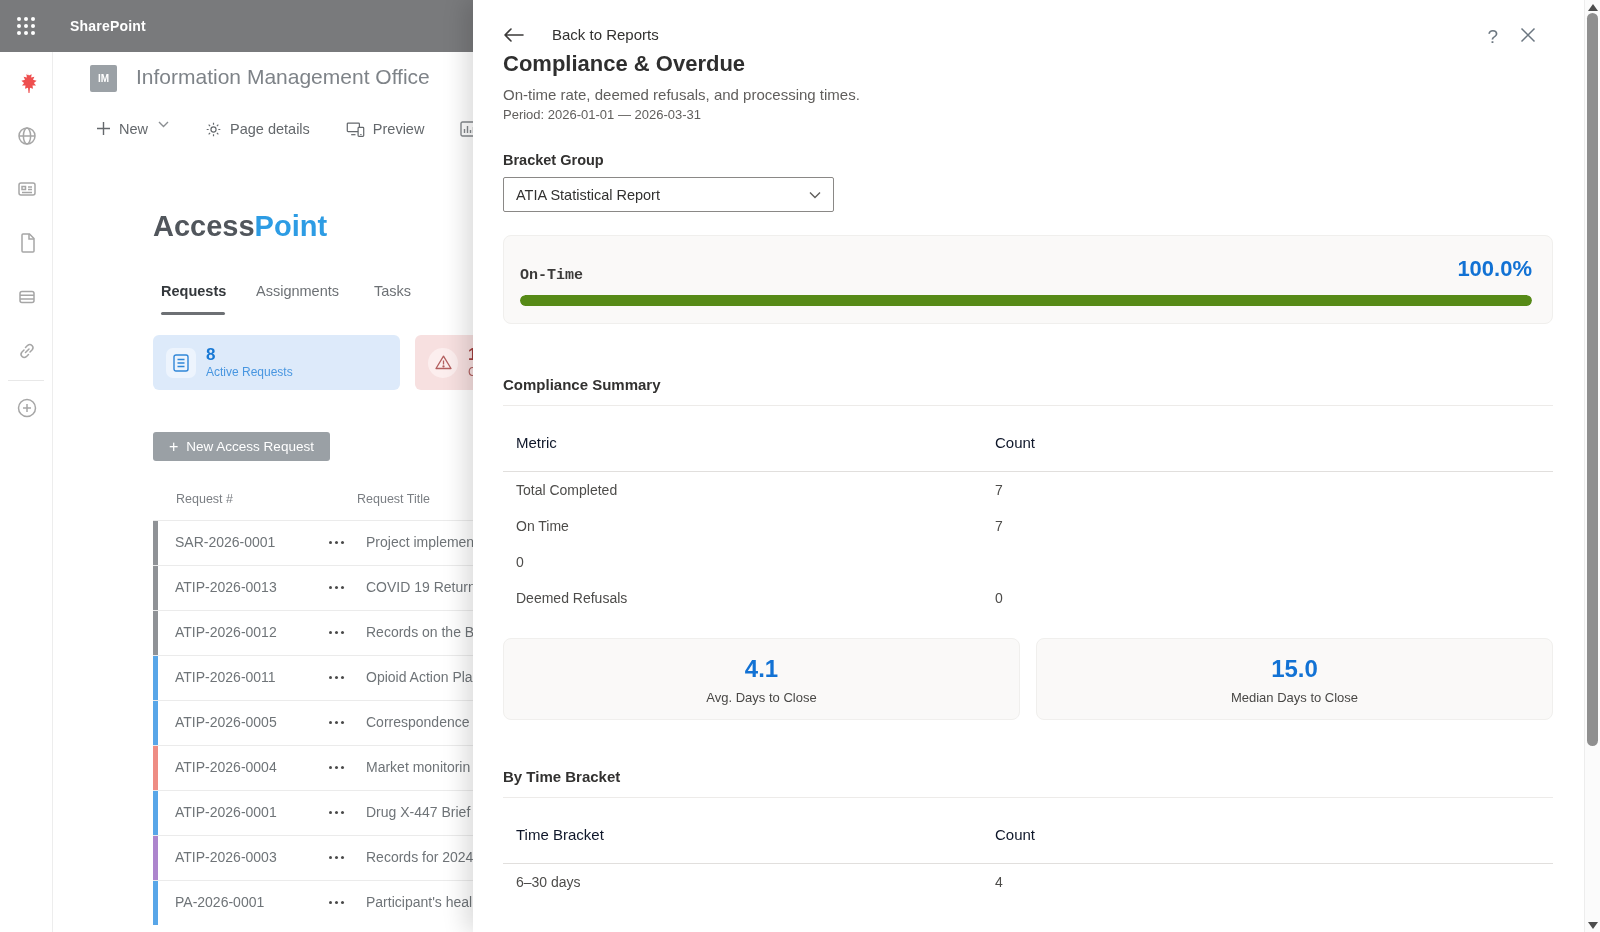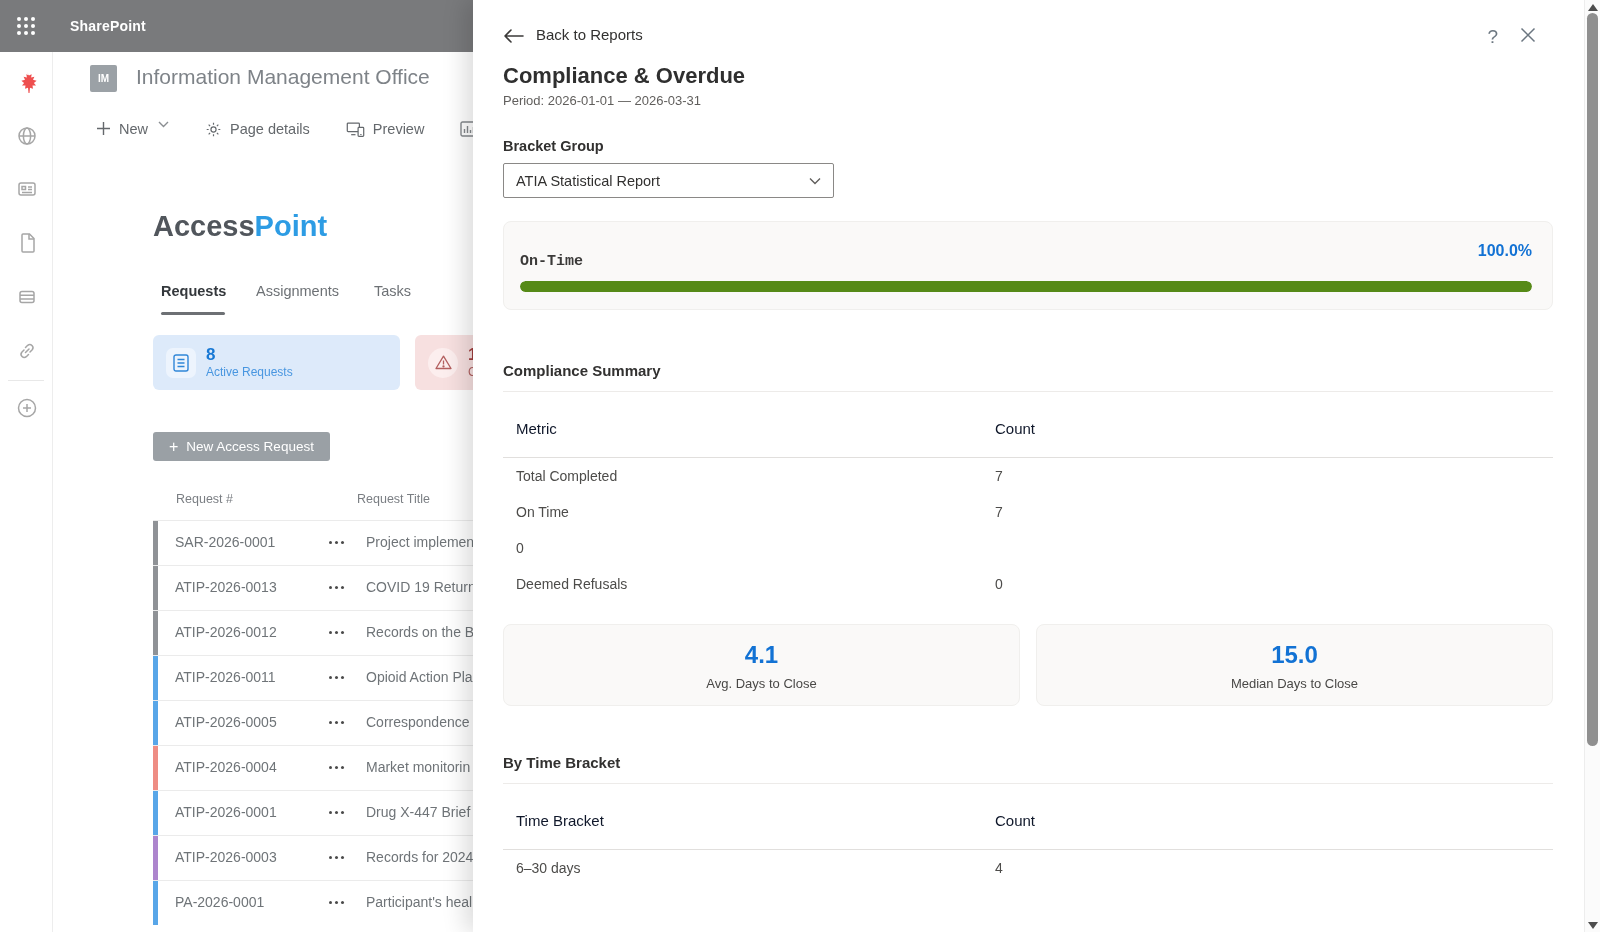--- a/index.html
+++ b/index.html
@@ -56,31 +56,31 @@
   .req-head .h2 { left:204px; }
   .req-row { position:relative; height:45px; border-top:1px solid #ebebeb; font-size:14px; color:#6f7478; cursor:pointer; background:#fff; }
   .row-bar { position:absolute; left:0; top:0; width:5px; height:100%; }
   .row-id { position:absolute; left:22px; top:13px; }
   .row-dots { position:absolute; left:176px; top:20px; width:3px; height:3px; border-radius:50%; background:#4a4a4a; box-shadow:6px 0 0 #4a4a4a, 12px 0 0 #4a4a4a; cursor:pointer; }
   .row-title { position:absolute; left:213px; top:13px; white-space:nowrap; }
 
   
   .panel { position:absolute; left:473px; top:0; width:1111px; height:932px; background:#fff; z-index:20; box-shadow:-8px 0 22px rgba(0,0,0,.14); }
   .panel-content { position:absolute; left:30px; top:0; width:1050px; }
-  .back-row { display:flex; align-items:flex-end; gap:12px; margin-top:26px; cursor:pointer; }
+  .back-row { display:flex; align-items:center; gap:28px; margin-top:26px; cursor:pointer; }
   .back-label { font-size:15px; color:#323130; }
-  .panel-title { margin-top:20px; font-size:22px; font-weight:700; color:#2f2f2f; }
+  .panel-title { margin-top:8px; font-size:22px; font-weight:700; color:#2f2f2f; }
   .panel-sub { margin-top:9px; font-size:15px; color:#605e5c; }
   .panel-period { margin-top:4px; font-size:13px; color:#605e5c; }
   .field-label { margin-top:30px; font-size:14.5px; font-weight:700; color:#323130; }
   .select { margin-top:9px; width:331px; height:35px; border:1px solid #8a8886; border-radius:2px; background:#fff; display:flex; align-items:center; justify-content:space-between; padding:0 12px; font-size:14.5px; color:#323130; cursor:pointer; }
 
   .ontime-card { margin-top:23px; height:89px; background:#faf9f8; border:1px solid #f0efed; border-radius:8px; position:relative; }
   .ontime-label { position:absolute; left:16px; top:31px; font-size:15px; font-weight:700; color:#3b3a39;font-family:Liberation Mono, monospace; }
-  .ontime-value { position:absolute; right:20px; top:20px; font-size:16px; font-weight:700; color:#1272d4; }
+  .ontime-value { position:absolute; right:20px; top:20px; font-size:22px; font-weight:700; color:#1272d4; }
   .ontime-track { position:absolute; left:16px; right:20px; bottom:17px; height:11px; border-radius:6px; background:#eceae8; overflow:hidden; }
   .ontime-fill { height:100%; border-radius:6px; background:#568a17; }
 
   .section-heading { margin-top:52px; font-size:15px; font-weight:700; color:#323130; }
   .section-heading.second { margin-top:48px; }
   .hairline { margin-top:12px; height:1px; background:#edebe9; }
 
   .ptable { margin-top:28px; }
   .ptable-head { display:grid; grid-template-columns:479px auto; padding-left:13px; height:38px; align-items:start; border-bottom:1px solid #e1dfdd; font-size:15px; font-weight:400; color:#0f172a; }
   .ptable-row { display:grid; grid-template-columns:479px auto; padding-left:13px; height:36px; align-items:center; font-size:14px; color:#4d4c4a; }
@@ -336,20 +336,21 @@
 
     <div class="panel-content">
       <div class="back-row">
         <svg width="21" height="14" viewBox="0 0 21 14">
           <path d="M8 1L2 7l6 6M2 7h18" fill="none" stroke="#3b3a39" stroke-width="1.6" stroke-linecap="round" stroke-linejoin="round"></path>
         </svg>
         <span class="back-label">Back to Reports</span>
       </div>
 
       <div class="panel-title">Compliance &amp; Overdue</div>
+      <div class="panel-sub">On-time rate, deemed refusals, and processing times.</div>
       <div class="panel-period">Period: 2026-01-01 — 2026-03-31</div>
 
       <div class="field-label">Bracket Group</div>
       <div class="select">
         <span>ATIA Statistical Report</span>
         <svg width="12" height="8" viewBox="0 0 12 8">
             <path d="M1 1.5L6 6.5l5-5" fill="none" stroke="#605e5c" stroke-width="1.4"></path>
           </svg>
       </div>
 

